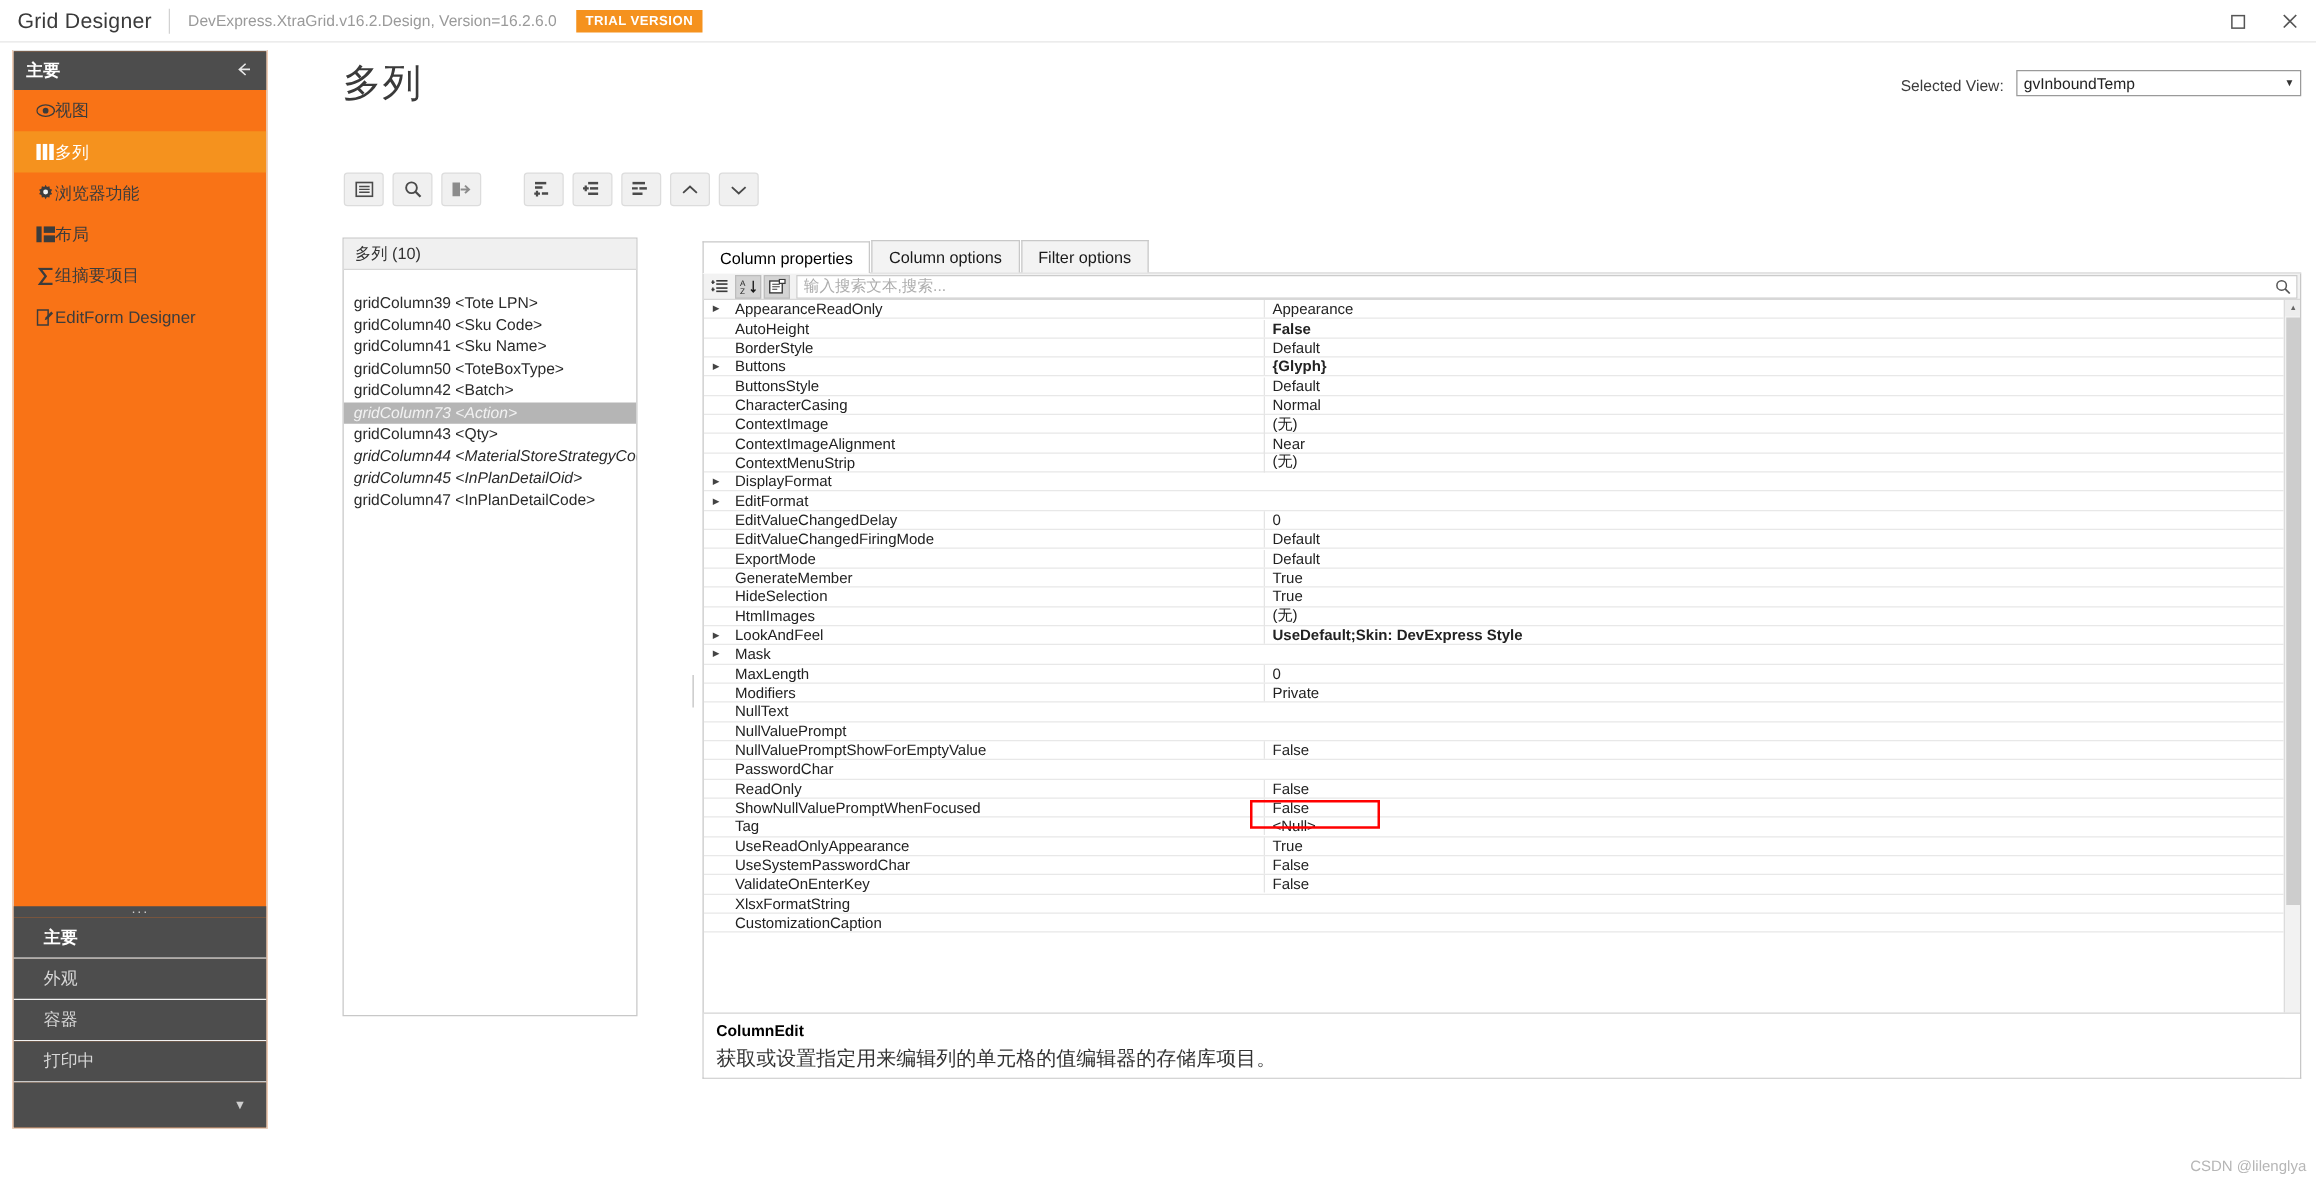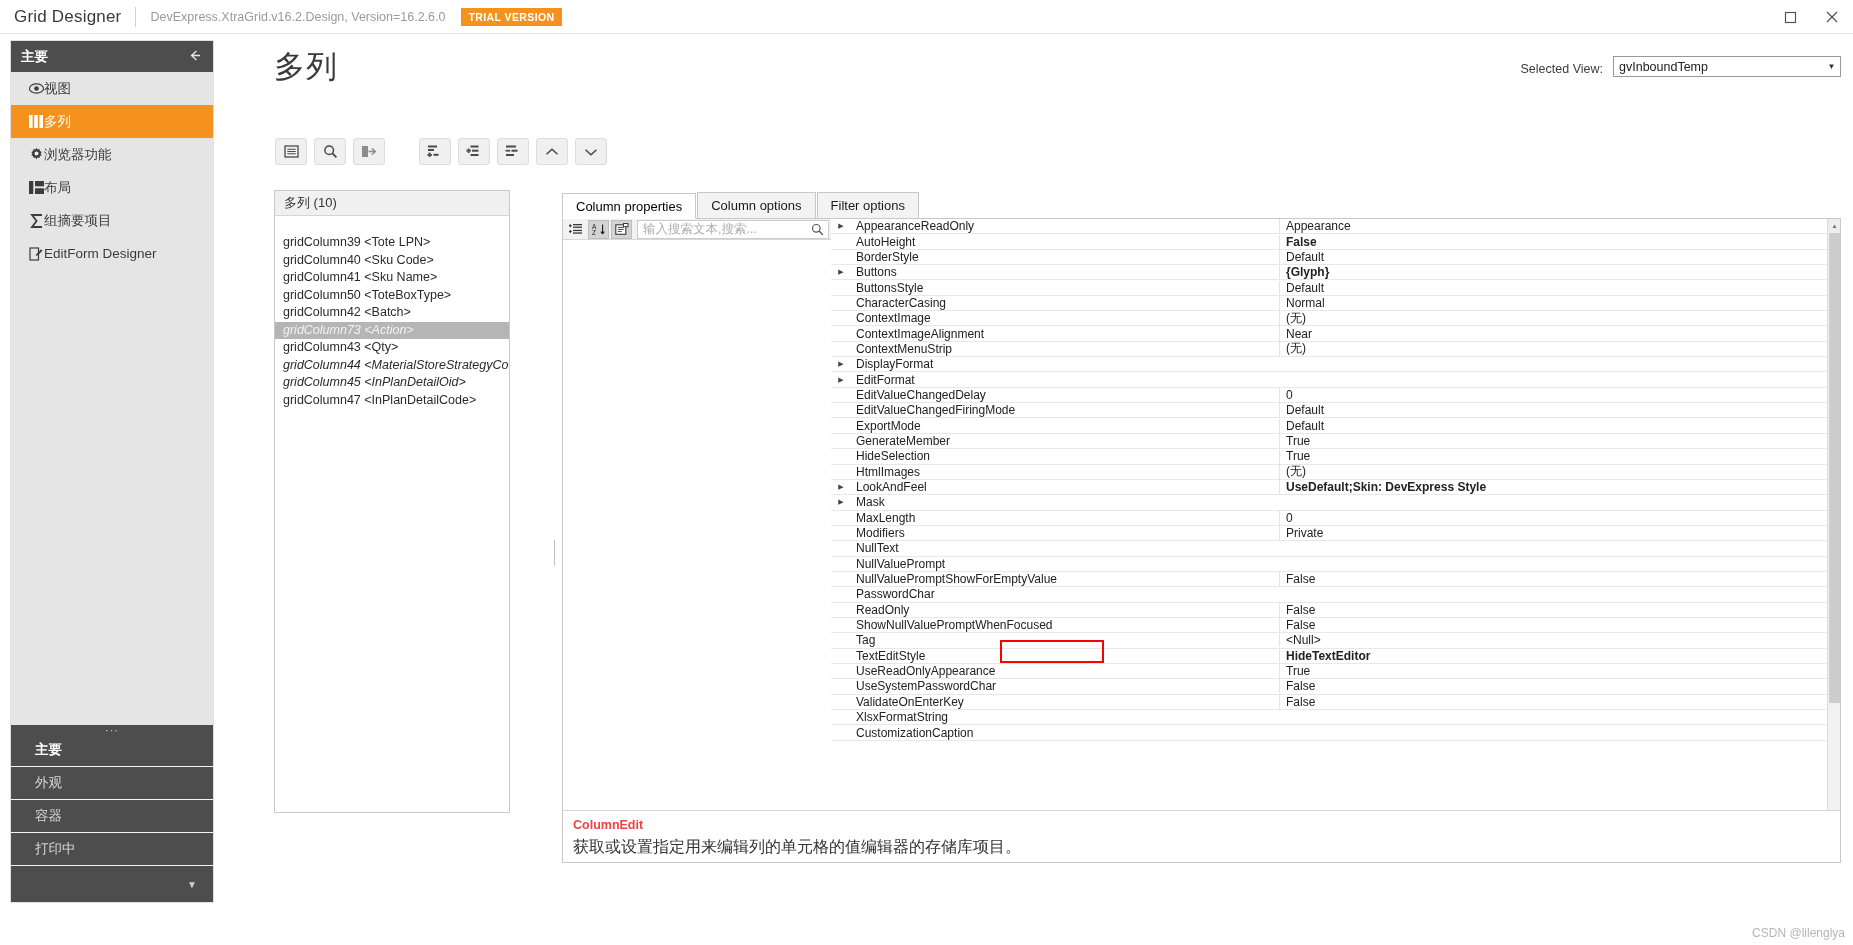--- a/index.html
+++ b/index.html
@@ -28,21 +28,21 @@
   .win-btns { position: absolute; right: 0; top: 0; height: 34px; display: flex; align-items: center; }
   .win-btn {
     width: 42px; height: 34px; display: flex; align-items: center; justify-content: center;
     color: #555; font-size: 15px;
   }
   .win-btn svg { display: block; }
 
   
   .nav {
     position: absolute; left: 10px; top: 40px; width: 204px; height: 863px;
-    background: #e5e5e5; border: 1px solid #e0e0e0;
+    background: #f97316; border: 1px solid #e0e0e0;
     display: flex; flex-direction: column;
   }
   .nav-header {
     height: 31px; background: #4d4d4d; color: #fff; display: flex; align-items: center;
     padding: 0 10px; font-size: 13.5px; font-weight: bold; flex: 0 0 auto;
   }
   .nav-header .collapse { margin-left: auto; font-size: 15px; color: #e8e8e8; line-height: 1; }
   .nav-list { flex: 1 1 auto; overflow: hidden; }
   .nav-item {
     height: 33px; display: flex; align-items: center; padding-left: 18px;
@@ -131,21 +131,21 @@
   .tab {
     height: 26px; padding: 0 13px; font-size: 13px; color: #1a1a1a;
     display: flex; align-items: center; border: 1px solid #c8c8c8; border-bottom: none;
     background: #f3f3f3; margin-right: 1px;
   }
   .tab.active { background: #ffffff; border-bottom: 1px solid #ffffff; margin-bottom: -1px; color: #000; }
 
   .propgrid {
     position: absolute; left: 562px; top: 219px; width: 1279px; height: 644px;
     border: 1px solid #c8c8c8; border-top: none; background: #ffffff;
-    display: flex; flex-direction: row;
+    display: flex; flex-direction: column;
   }
   .pg-toolbar {
     height: 21px; background: #f2f2f2; border-bottom: 1px solid #d8d8d8;
     display: flex; align-items: center; gap: 2px; padding: 0 2px;
   }
   .pg-tb-btn {
     width: 21px; height: 19px; display: flex; align-items: center; justify-content: center; color: #3a3a3a;
   }
   .pg-tb-btn.on { background: #d4d4d4; border: 1px solid #bdbdbd; }
   .pg-search {
@@ -191,21 +191,21 @@
   .pg-vscroll .up { top: 0; }
   .pg-vscroll .down { bottom: 0; }
   .pg-vscroll .thumb {
     position: absolute; left: 1px; top: 14px; width: 11px; height: 470px; background: #cdcdcd;
   }
 
   .pg-desc {
     position: absolute; left: 0; bottom: 0; width: 100%; height: 52px;
     border-top: 1px solid #d4d4d4; background: #ffffff; padding: 7px 10px;
   }
-  .pg-desc .d-title { font-size: 12.5px; font-weight: bold; color: #ef4444; }
+  .pg-desc .d-title { font-size: 12.5px; font-weight: bold; color: #000000; }
   .pg-desc .d-text { font-size: 16px; color: #333; margin-top: 5px; }
 
   .watermark {
     position: absolute; right: 8px; bottom: 5px; font-size: 12px; color: #b6b6b6;
   }
 </style>
 </head>
 <body>
 
 <div id="app">
@@ -574,25 +574,20 @@
           <div class="pg-row">
             <span class="expander"></span>
             <span class="pname">ShowNullValuePromptWhenFocused</span>
             <span class="pval">False</span>
           </div>
           <div class="pg-row">
             <span class="expander"></span>
             <span class="pname">Tag</span>
             <span class="pval">&lt;Null&gt;</span>
           </div>
-          <div class="pg-row highlight">
-            <span class="expander"></span>
-            <span class="pname">TextEditStyle</span>
-            <span class="pval bold">HideTextEditor</span>
-          </div>
           <div class="pg-row">
             <span class="expander"></span>
             <span class="pname">UseReadOnlyAppearance</span>
             <span class="pval">True</span>
           </div>
           <div class="pg-row">
             <span class="expander"></span>
             <span class="pname">UseSystemPasswordChar</span>
             <span class="pval">False</span>
           </div>

